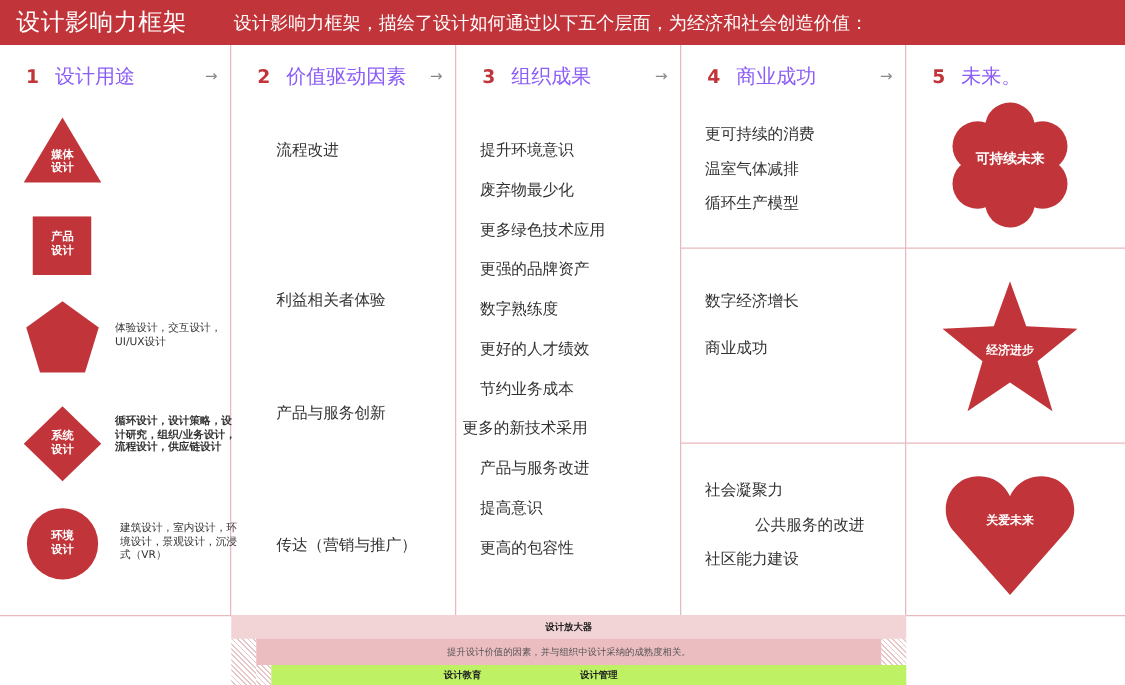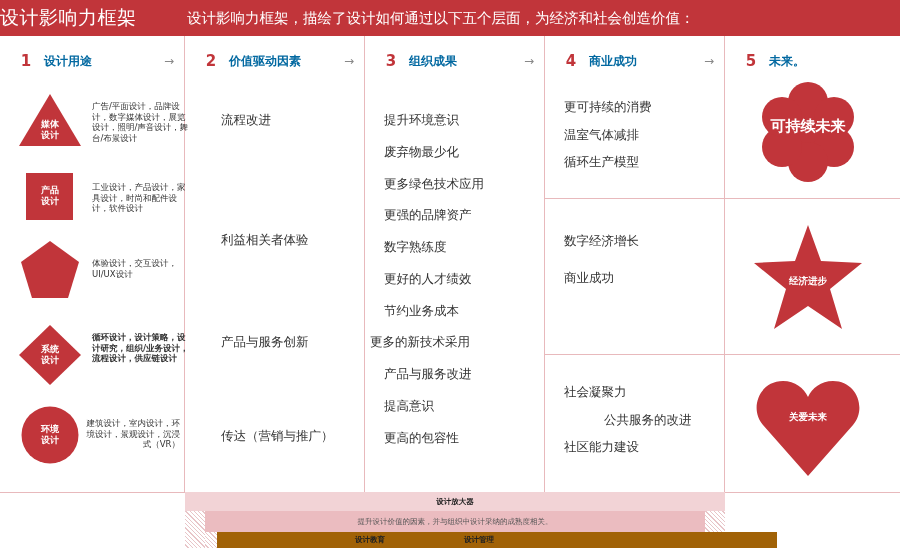--- a/index.html
+++ b/index.html
@@ -3,41 +3,41 @@
 <meta charset="utf-8">
 <style>
   * { box-sizing: border-box; margin: 0; padding: 0; }
   html, body { width: 900px; height: 548px; overflow: hidden; background: #ffffff; }
   body { font-family: "DejaVu Sans", "Liberation Sans", sans-serif; color: #2a2a2a; position: relative; }
 
   .header {
     position: absolute; left: 0; top: 0; width: 900px; height: 36px;
     background: #c1353a; color: #ffffff; display: flex; align-items: center;
   }
-  .header-title { font-size: 19px; width: 185px; letter-spacing: 0.5px; }
+  .header-title { font-size: 19px; padding-left: 13px; width: 185px; letter-spacing: 0.5px; }
   .header-desc { font-size: 14.5px; padding-left: 2px; }
 
   .col { position: absolute; top: 36px; height: 456px; }
   .col-border { border-right: 1px solid #e8b9bc; }
 
   .col-head { position: absolute; top: 14px; left: 0; right: 0; height: 22px; display: flex; align-items: center; }
   .col-num { color: #c1353a; font-weight: bold; font-size: 15px; width: 20px; text-align: center; margin-left: 16px; }
-  .col-label { font-weight: bold; font-size: 12px; margin-left: 8px; color: #0369a1; }
+  .col-label { font-weight: normal; font-size: 16px; margin-left: 8px; color: #8b5cf6; }
   .col-arrow { position: absolute; right: 10px; font-size: 12px; color: #888; }
 
   .txt { position: absolute; font-size: 12.5px; color: #333; white-space: nowrap; }
   .small { position: absolute; font-size: 8.5px; line-height: 10.5px; color: #333; width: 100px; }
 
   .shape-label { position: absolute; color: #fff; font-size: 9px; font-weight: bold; text-align: center; line-height: 11px; }
   .hline { position: absolute; height: 1px; background: #e8b9bc; }
 
   .footer-line { position: absolute; left: 0; top: 492px; width: 900px; height: 1px; background: #e8b9bc; }
   .amp-top { position: absolute; left: 185px; top: 492px; width: 540px; height: 20px; background: #f2d3d6; }
   .amp-mid { position: absolute; left: 205px; top: 511px; width: 500px; height: 21px; background: #ebbcc0; }
-  .amp-bot { position: absolute; left: 217px; top: 532px; width: 560px; height: 16px; background: #a16207; }
+  .amp-bot { position: absolute; left: 217px; top: 532px; width: 508px; height: 16px; background: #bef264; }
   .hatch { position: absolute; background: repeating-linear-gradient(45deg, #ffffff 0 2px, #e8c5c8 2px 3px); }
   .amp-txt { position: absolute; font-size: 7.5px; color: #333; white-space: nowrap; }
   .bold { font-weight: bold; color: #222; }
 </style>
 </head>
 <body>
 
 <div class="header">
   <div class="header-title">设计影响力框架</div>
   <div class="header-desc">设计影响力框架，描绘了设计如何通过以下五个层面，为经济和社会创造价值：</div>
@@ -50,30 +50,28 @@
     <span class="col-arrow">→</span>
   </div>
 
   <svg style="position:absolute;left:17px;top:56px;" width="66" height="56">
     <polygon points="33,2 64,54 2,54" fill="#c1353a"></polygon>
   </svg>
   <div class="shape-label" style="left:28px;top:83px;width:44px;">
     <div>媒体</div>
     <div>设计</div>
   </div>
-  <div class="small" style="left:92px;top:65px;">广告/平面设计，品牌设计，数字媒体设计，展览设计，照明/声音设计，舞台/布景设计</div>
 
   <svg style="position:absolute;left:26px;top:137px;" width="48" height="48">
     <rect x="0" y="0" width="47" height="47" fill="#c1353a"></rect>
   </svg>
   <div class="shape-label" style="left:28px;top:149px;width:44px;">
     <div>产品</div>
     <div>设计</div>
   </div>
-  <div class="small" style="left:92px;top:146px;">工业设计，产品设计，家具设计，时尚和配件设计，软件设计</div>
 
   <svg style="position:absolute;left:20px;top:204px;" width="60" height="60">
     <polygon points="30,1 59,22 48,58 12,58 1,22" fill="#c1353a"></polygon>
   </svg>
   <div class="shape-label" style="left:28px;top:228px;width:44px;margin-top:36px;">
     <div>服务</div>
     <div>设计</div>
   </div>
   <div class="small" style="left:92px;top:222px;">体验设计，交互设计，UI/UX设计</div>
 
@@ -86,32 +84,32 @@
   </div>
   <div class="small" style="left:92px;top:296px;font-weight:bold;">循环设计，设计策略，设计研究，组织/业务设计，流程设计，供应链设计</div>
 
   <svg style="position:absolute;left:21px;top:370px;" width="58" height="58">
     <circle cx="29" cy="29" r="28.5" fill="#c1353a"></circle>
   </svg>
   <div class="shape-label" style="left:28px;top:388px;width:44px;">
     <div>环境</div>
     <div>设计</div>
   </div>
-  <div class="small" style="left:80px;top:382px;text-align:right;">建筑设计，室内设计，环境设计，景观设计，沉浸式（VR）</div>
+  <div class="small" style="left:96px;top:382px;">建筑设计，室内设计，环境设计，景观设计，沉浸式（VR）</div>
 </div>
 
 <div class="col col-border" style="left:185px;width:180px;">
   <div class="col-head">
     <span class="col-num">2</span>
     <span class="col-label">价值驱动因素</span>
     <span class="col-arrow">→</span>
   </div>
   <div class="txt" style="left:36px;top:76px;">流程改进</div>
   <div class="txt" style="left:36px;top:181px;margin-top:15px;">利益相关者体验</div>
-  <div class="txt" style="left:36px;top:286px;margin-top:12px;">产品与服务创新</div>
+  <div class="txt" style="left:36px;top:286px;">产品与服务创新</div>
   <div class="txt" style="left:36px;top:392px;">传达（营销与推广）</div>
 </div>
 
 <div class="col col-border" style="left:365px;width:180px;">
   <div class="col-head">
     <span class="col-num">3</span>
     <span class="col-label">组织成果</span>
     <span class="col-arrow">→</span>
   </div>
   <div class="txt" style="left:19px;top:76px;">提升环境意识</div>
@@ -155,21 +153,21 @@
     <g fill="#c1353a">
       <circle cx="52" cy="52" r="34"></circle>
       <circle cx="52" cy="22" r="20"></circle>
       <circle cx="78" cy="37" r="20"></circle>
       <circle cx="78" cy="67" r="20"></circle>
       <circle cx="52" cy="82" r="20"></circle>
       <circle cx="26" cy="67" r="20"></circle>
       <circle cx="26" cy="37" r="20"></circle>
     </g>
   </svg>
-  <div class="shape-label" style="left:31px;top:85px;width:104px;font-size:15px;">可持续未来</div>
+  <div class="shape-label" style="left:31px;top:85px;width:104px;font-size:11px;">可持续未来</div>
 
   <svg style="position:absolute;left:27px;top:187px;" width="112" height="108" viewBox="0 0 112 108">
     <polygon points="56,2 69,38 110,40 78,66 90,106 56,83 22,106 34,66 2,40 43,38" fill="#c1353a"></polygon>
   </svg>
   <div class="shape-label" style="left:27px;top:239px;width:112px;font-size:9.5px;">经济进步</div>
 
   <svg style="position:absolute;left:30px;top:343px;" width="106" height="98" viewBox="0 0 106 98">
     <path d="M53 97 L8 46 C-6 30 4 2 28 2 C40 2 49 9 53 18 C57 9 66 2 78 2 C102 2 112 30 98 46 Z" fill="#c1353a"></path>
   </svg>
   <div class="shape-label" style="left:30px;top:375px;width:106px;font-size:9.5px;">关爱未来</div>

